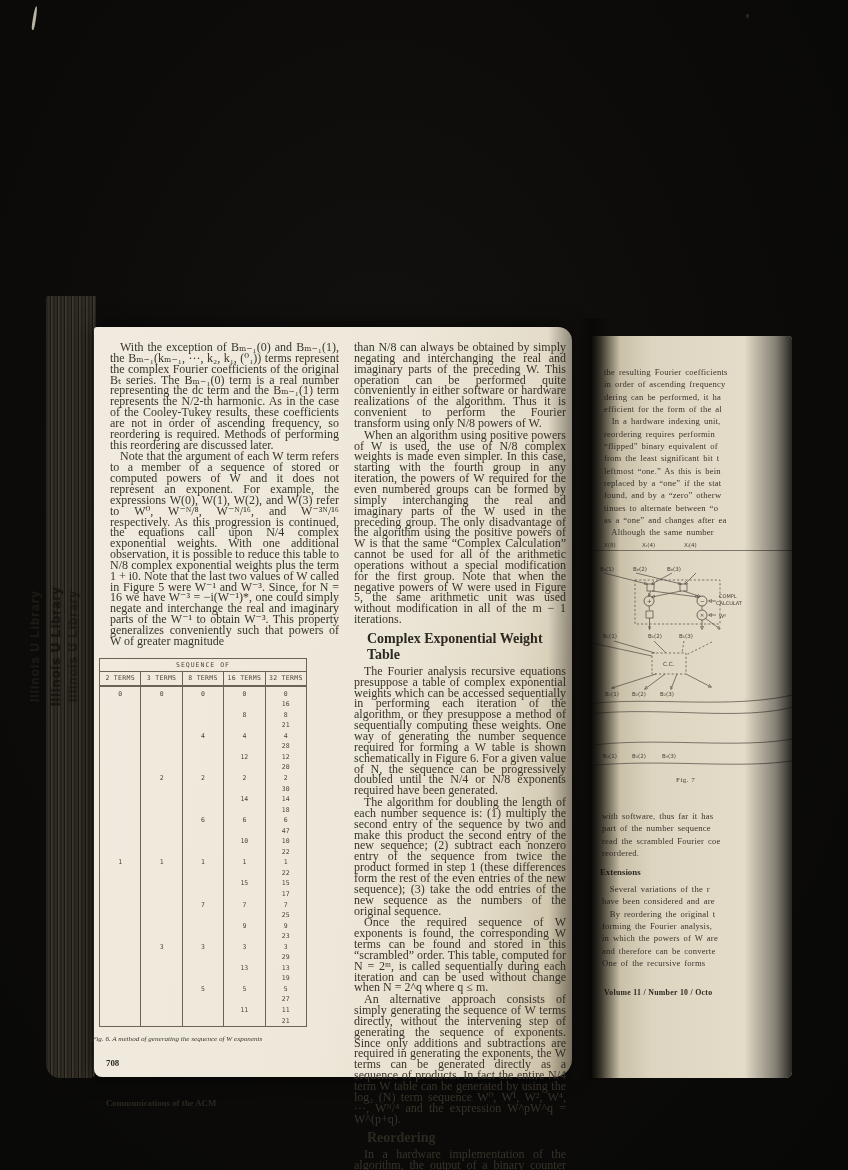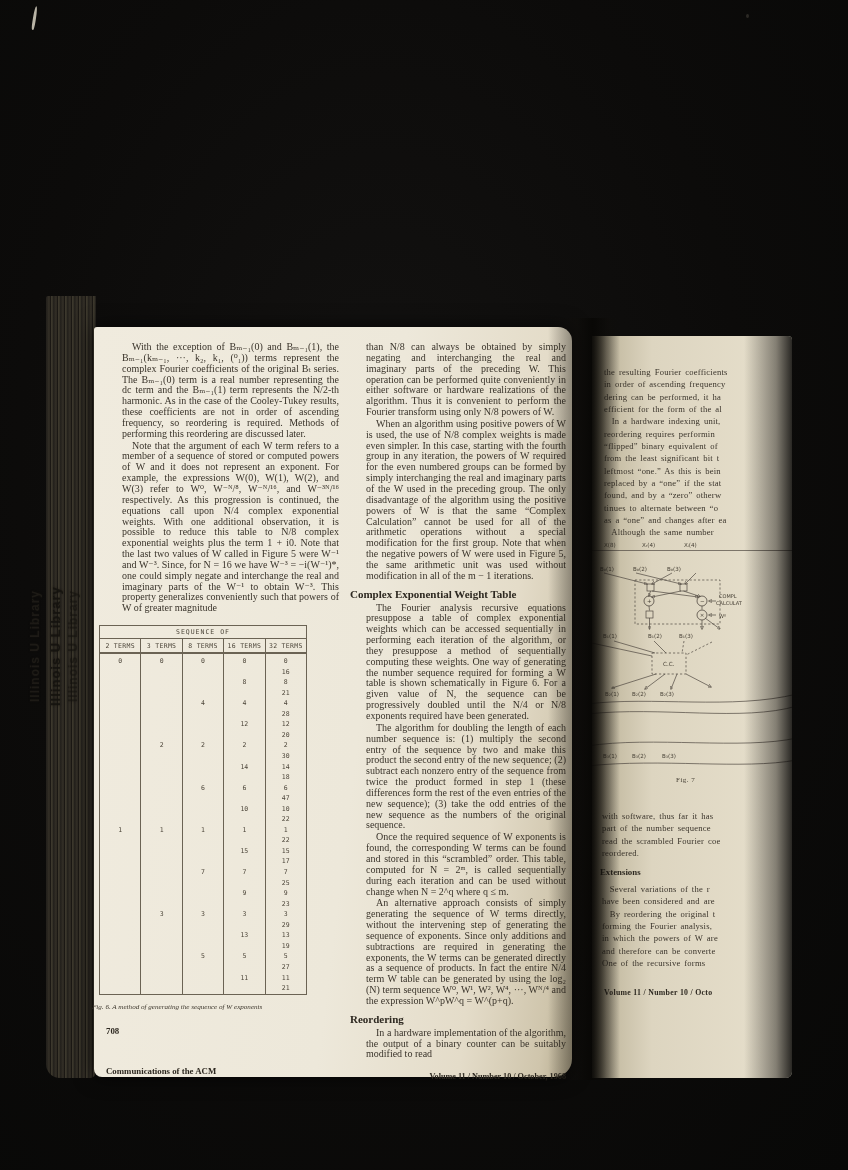--- a/index.html
+++ b/index.html
@@ -26,23 +26,23 @@
   .stamp.st0{left:28px;top:552px;font-size:12px;height:150px;color:#2c2820;opacity:.55;}
   .stamp.st1{left:48px;top:544px;font-size:13px;height:162px;opacity:.9;}
   .stamp.st2{left:66px;top:550px;font-size:12px;height:152px;opacity:.6;}
 
   
   .left-page{position:absolute;left:94px;top:327px;width:478px;height:750px;z-index:4;
     background:linear-gradient(97deg,#f0ebde 0%,#ede8da 55%,#e4dcc9 80%,#cfc5ac 94%,#b3a88c 100%);
     border-radius:3px 14px 18px 8px;box-shadow:0 0 20px rgba(0,0,0,.65);}
   .col1{position:absolute;left:12px;top:15px;width:233px;}
   .col2{position:absolute;left:256px;top:15px;width:216px;}
-  p.body{font-size:10px;line-height:10.85px;text-align:justify;text-indent:10px;
-    margin:0 0 1px 16px;color:#39332a;}
-  .h-bold{font-weight:bold;font-size:11px;margin:6px 0 3px 0;color:#2d2820;}
+  p.body{font-size:12px;line-height:10.85px;text-align:justify;text-indent:10px;
+    margin:0 0 1px 4px;color:#39332a;}
+  .h-bold{font-weight:bold;font-size:14px;margin:6px 0 3px 17px;color:#2d2820;}
 
   
   .fig6-wrap{margin:11px 0 0 -7px;width:252px;}
   table.fig6{border-collapse:collapse;width:208px;table-layout:fixed;
     font-family:"DejaVu Sans Mono","DejaVu Sans",monospace;font-size:6.5px;color:#4d463a;
     border:1px solid #6b6354;}
   table.fig6 th,table.fig6 td{border-left:1px solid #6b6354;text-align:center;padding:0;font-weight:normal;}
   table.fig6 th:first-child,table.fig6 td:first-child{border-left:none;}
   table.fig6 thead tr.sp th{border-bottom:1px solid #6b6354;height:12px;letter-spacing:1px;border-left:none;}
   table.fig6 thead tr.cols th{border-bottom:2px solid #6b6354;height:13px;letter-spacing:.3px;}

